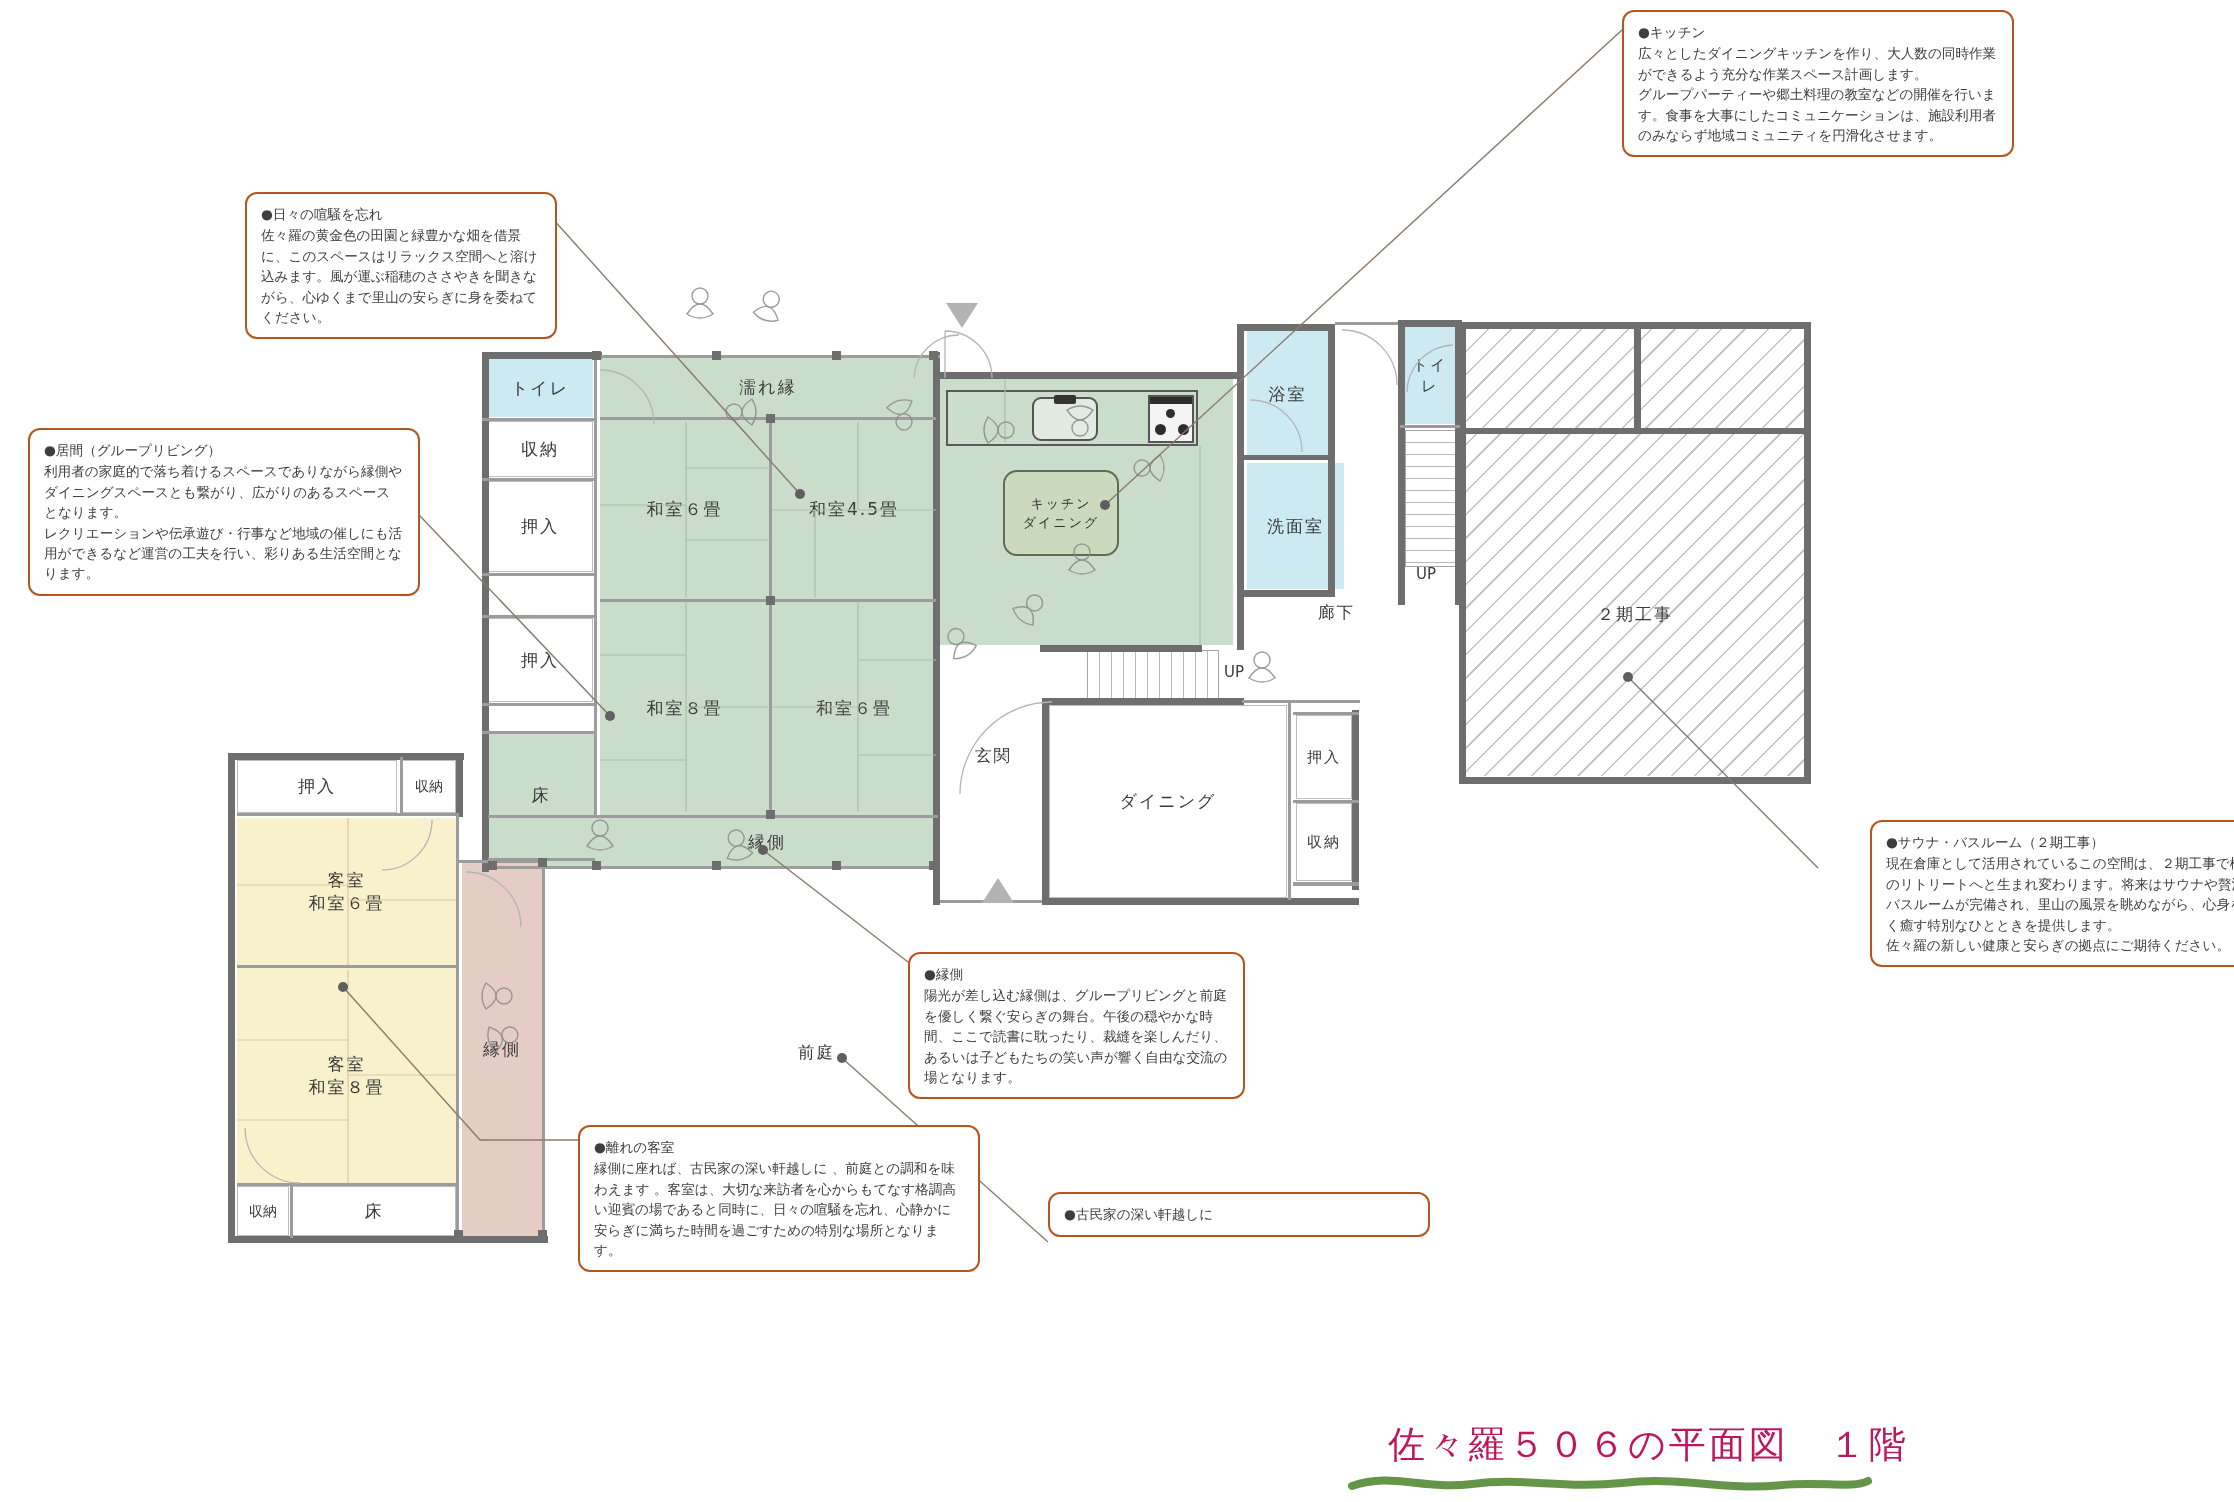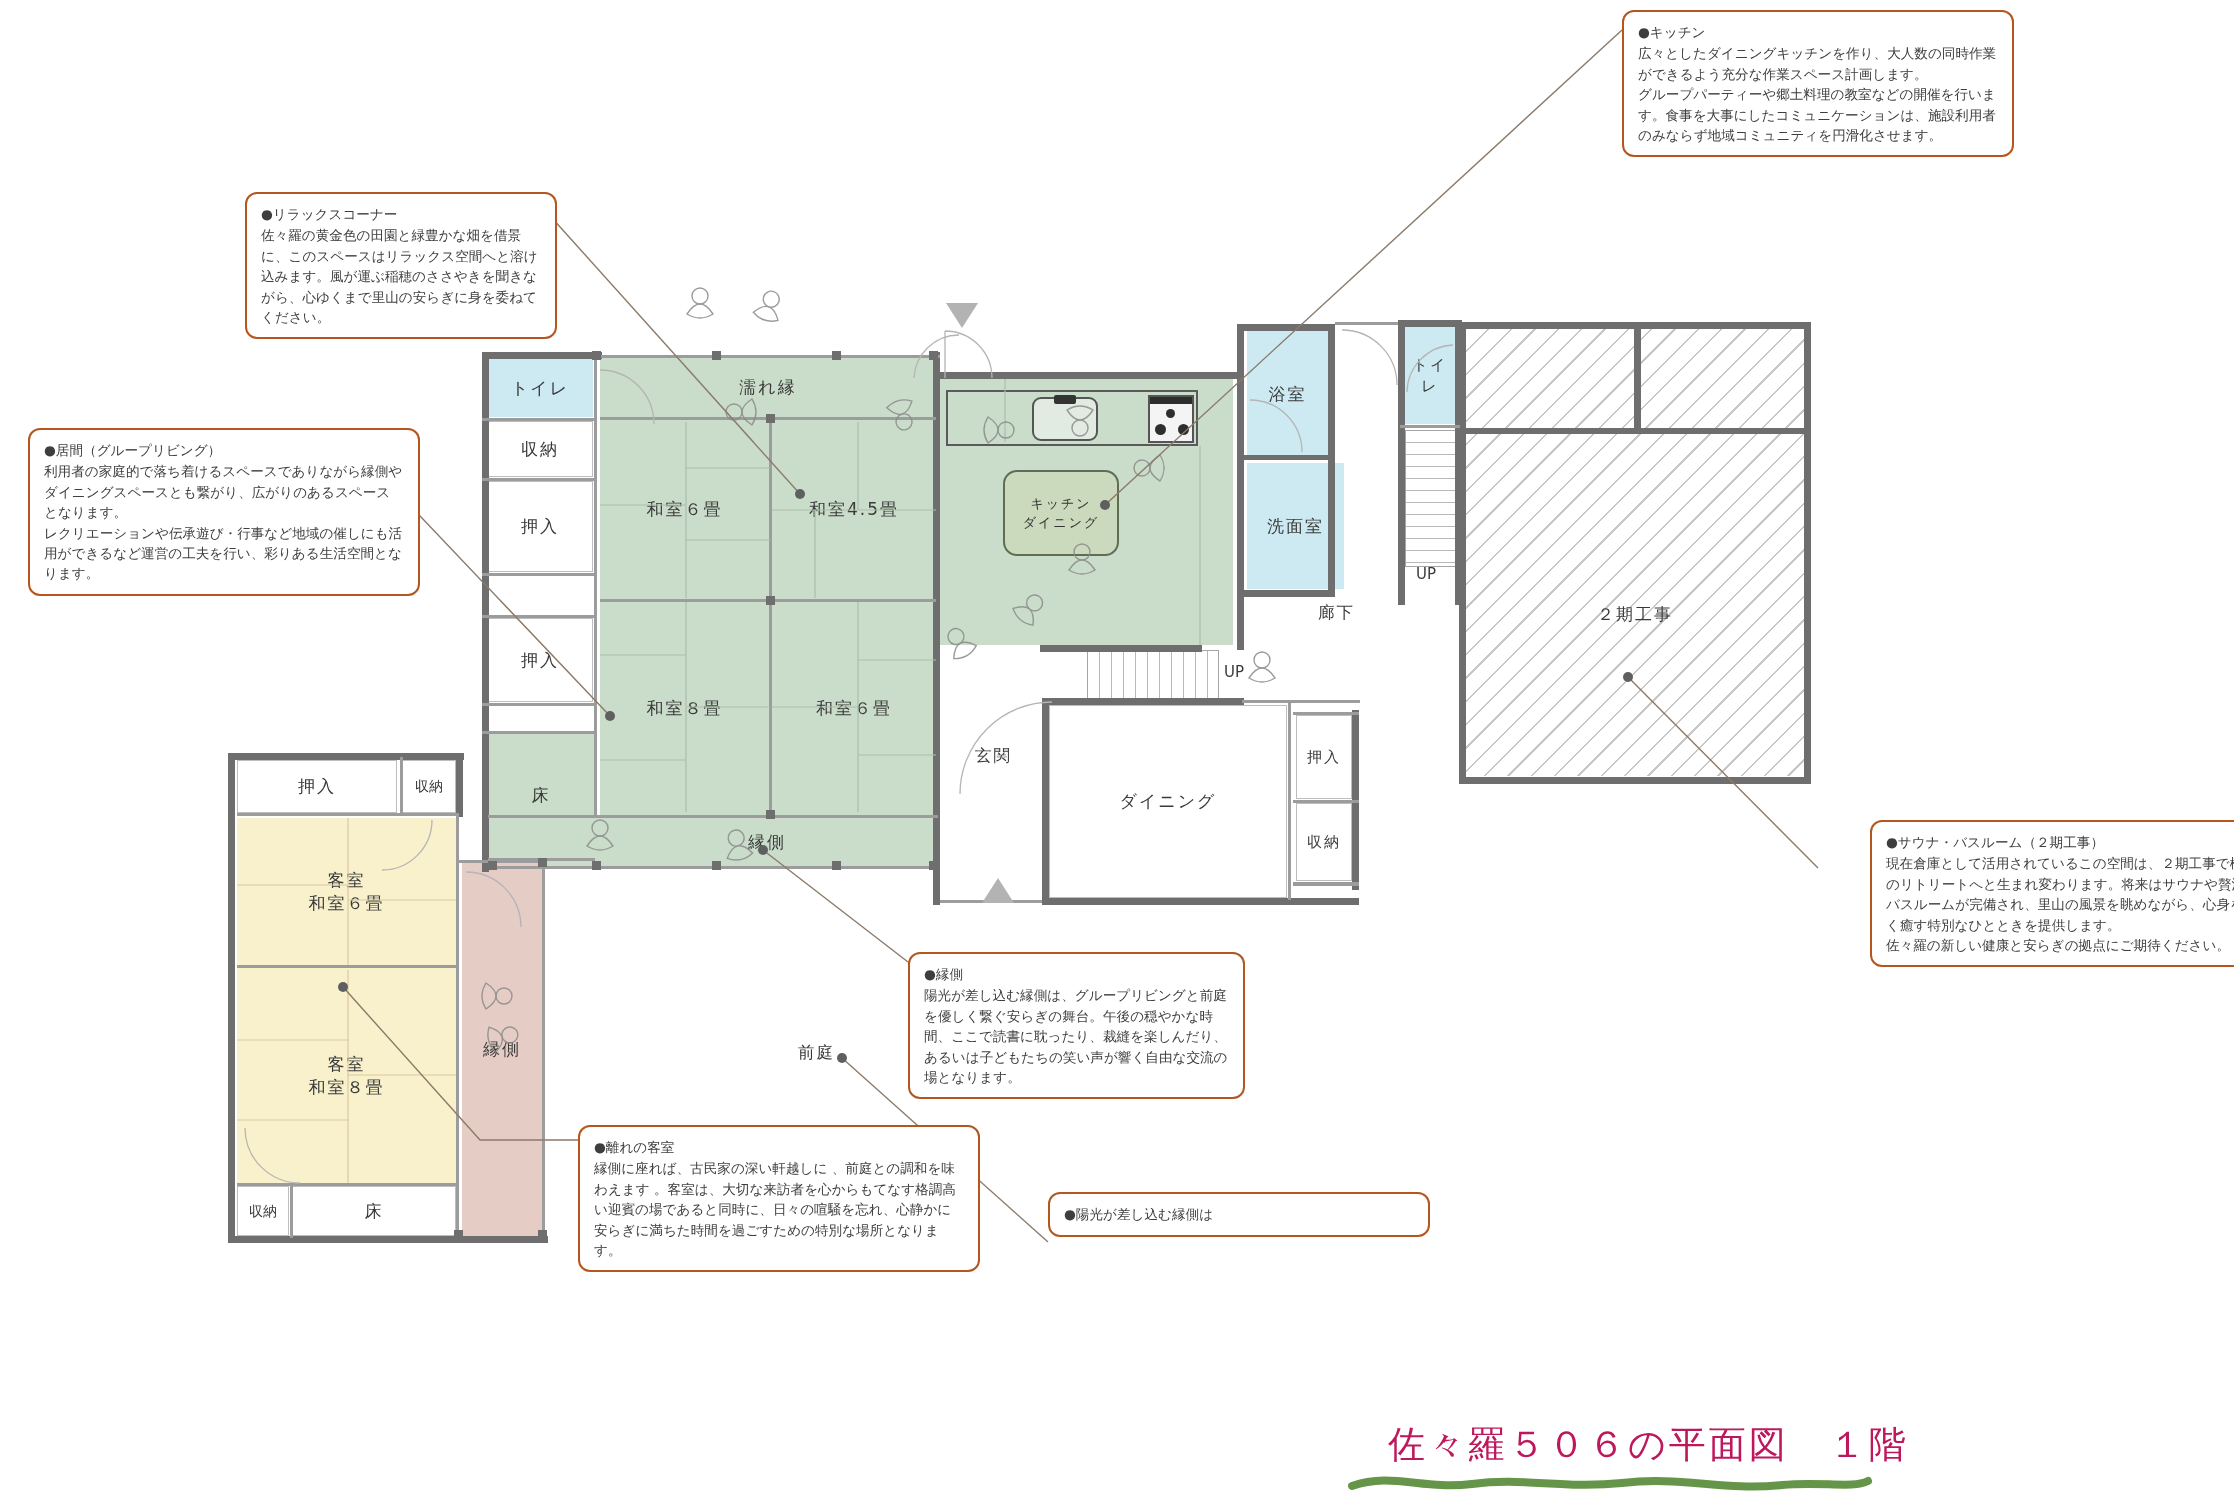--- a/index.html
+++ b/index.html
@@ -260,21 +260,21 @@
 
     <path d="M1352,1486 C1392,1472 1422,1490 1472,1484 C1522,1477 1562,1489 1622,1483 C1682,1476 1722,1491 1782,1485 C1822,1481 1852,1489 1868,1481" stroke="#5d8f3e" stroke-width="8" fill="none" stroke-linecap="round" opacity="0.95"></path>
   </svg>
 
   <div class="callout" style="left:1622px;top:10px;width:360px">
     <div class="hd">●キッチン</div>
     <div class="bd">広々としたダイニングキッチンを作り、大人数の同時作業ができるよう充分な作業スペース計画します。
 グループパーティーや郷土料理の教室などの開催を行います。食事を大事にしたコミュニケーションは、施設利用者のみならず地域コミュニティを円滑化させます。</div>
   </div>
   <div class="callout" style="left:245px;top:192px;width:280px">
-    <div class="hd">●リラックスコーナー</div>
+    <div class="hd">●日々の喧騒を忘れ</div>
     <div class="bd">佐々羅の黄金色の田園と緑豊かな畑を借景に、このスペースはリラックス空間へと溶け込みます。風が運ぶ稲穂のささやきを聞きながら、心ゆくまで里山の安らぎに身を委ねてください。</div>
   </div>
   <div class="callout" style="left:28px;top:428px;width:360px">
     <div class="hd">●居間（グループリビング）</div>
     <div class="bd">利用者の家庭的で落ち着けるスペースでありながら縁側やダイニングスペースとも繋がり、広がりのあるスペースとなります。
 レクリエーションや伝承遊び・行事など地域の催しにも活用ができるなど運営の工夫を行い、彩りある生活空間となります。</div>
   </div>
   <div class="callout" style="left:1870px;top:820px;width:375px">
     <div class="hd">●サウナ・バスルーム（２期工事）</div>
     <div class="bd">現在倉庫として活用されているこの空間は、２期工事で極上のリトリートへと生まれ変わります。将来はサウナや贅沢なバスルームが完備され、里山の風景を眺めながら、心身を深く癒す特別なひとときを提供します。
@@ -282,18 +282,18 @@
   </div>
   <div class="callout" style="left:908px;top:952px;width:305px">
     <div class="hd">●縁側</div>
     <div class="bd">陽光が差し込む縁側は、グループリビングと前庭を優しく繋ぐ安らぎの舞台。午後の穏やかな時間、ここで読書に耽ったり、裁縫を楽しんだり、あるいは子どもたちの笑い声が響く自由な交流の場となります。</div>
   </div>
   <div class="callout" style="left:578px;top:1125px;width:370px">
     <div class="hd">●離れの客室</div>
     <div class="bd">縁側に座れば、古民家の深い軒越しに 、前庭との調和を味わえます 。客室は、大切な来訪者を心からもてなす格調高い迎賓の場であると同時に、日々の喧騒を忘れ、心静かに安らぎに満ちた時間を過ごすための特別な場所となります。</div>
   </div>
   <div class="callout" style="left:1048px;top:1192px;width:350px">
-    <div class="hd">●陽光が差し込む縁側は</div>
+    <div class="hd">●古民家の深い軒越しに</div>
   </div>
 
   <div class="title">佐々羅５０６の平面図　１階</div>
 
 </div>
 
 </body></html>

